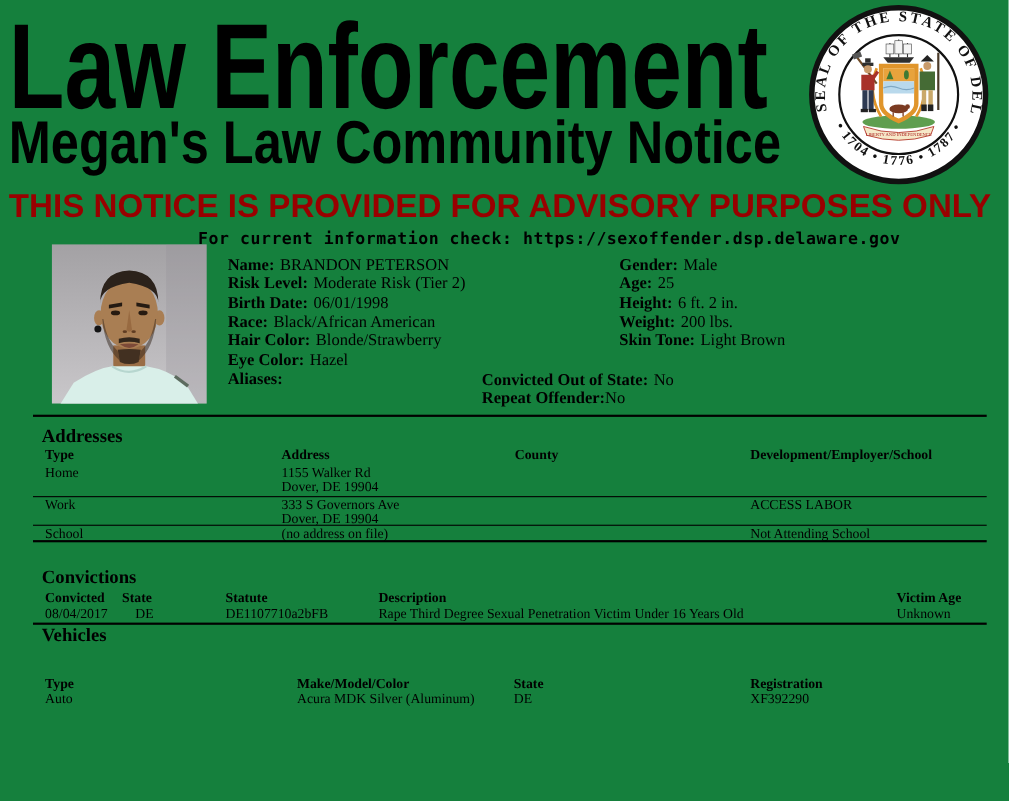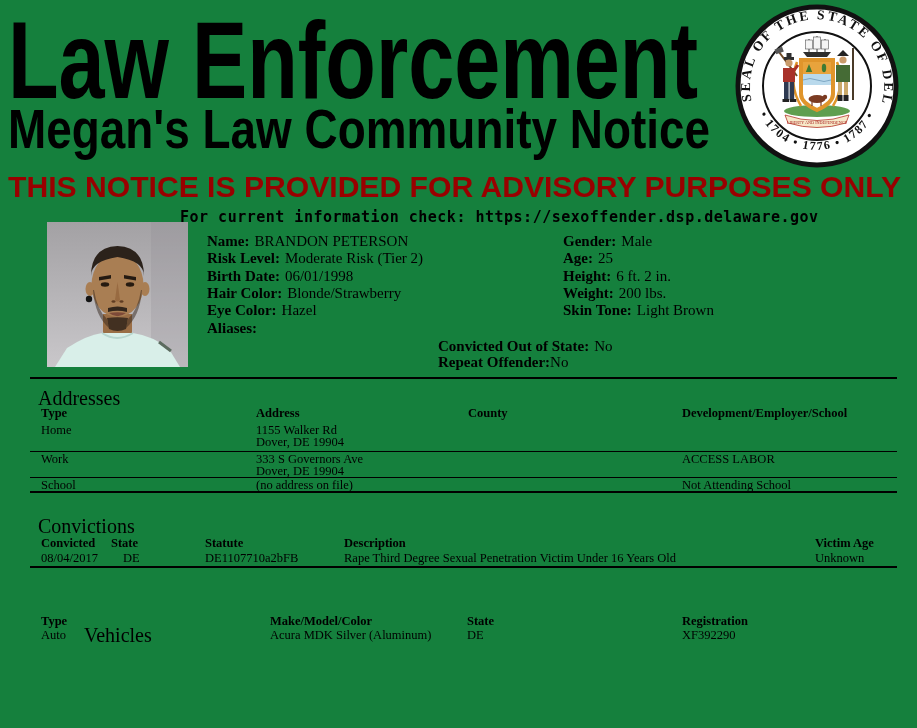--- a/index.html
+++ b/index.html
@@ -16,21 +16,21 @@
             font-size:15px;font-weight:bold;letter-spacing:.5px;white-space:nowrap;}
   
   .info-col{position:absolute;top:233px;font-size:15px;line-height:17.35px;white-space:nowrap;}
   .left-col{left:207px;}
   .right-col{left:563px;}
   .bottom-col{position:absolute;left:438px;top:339px;font-size:15px;line-height:15.7px;white-space:nowrap;}
   .lbl{font-weight:bold;}
   .val{margin-left:5px;}
   .val0{margin-left:0;}
   
-  .section-title{position:absolute;left:38px;font-size:20px;font-weight:normal;white-space:nowrap;}
+  .section-title{position:absolute;left:38px;font-size:17px;font-weight:bold;white-space:nowrap;}
   .trow{position:absolute;left:30px;width:867px;font-size:12.5px;line-height:11.5px;white-space:nowrap;}
   .trow > span{position:absolute;top:0;}
   .thead span{font-weight:bold;}
   .a1{left:11px;}.a2{left:226px;}.a3{left:438px;}.a4{left:652px;}
   .c1{left:11px;}.c2{left:81px;}.c2v{left:93px;}.c3{left:175px;}.c4{left:314px;text-align:right;}.c5{left:785px;}
   .v1{left:11px;}.v2{left:240px;}.v3{left:437px;}.v4{left:652px;}
 </style>
 </head>
 <body>
 
@@ -152,20 +152,21 @@
     <ellipse cx="74.5" cy="79.5" rx="2" ry="1.2" fill="#5f3c22"></ellipse>
     <path d="M61,86 Q70.5,83 80,86 L80,90 Q70.5,87.5 61,90 Z" fill="#33261b"></path>
     <path d="M62,91 Q70.5,89.5 79,91 Q70.5,97.5 62,91 Z" fill="#7d4a38"></path>
     <path d="M60,96 Q70.5,94.5 81,96 L79,107 Q70.5,111 62,107 Z" fill="#33261b" opacity="0.85"></path>
   </svg>
 
   <div class="info-col left-col">
     <div><span class="lbl">Name:</span><span class="val">BRANDON PETERSON</span></div>
     <div><span class="lbl">Risk Level:</span><span class="val">Moderate Risk (Tier 2)</span></div>
     <div><span class="lbl">Birth Date:</span><span class="val">06/01/1998</span></div>
+    <div><span class="lbl">Race:</span><span class="val">Black/African American</span></div>
     <div><span class="lbl">Hair Color:</span><span class="val">Blonde/Strawberry</span></div>
     <div><span class="lbl">Eye Color:</span><span class="val">Hazel</span></div>
     <div><span class="lbl">Aliases:</span><span class="val"></span></div>
   </div>
 
   <div class="info-col right-col">
     <div><span class="lbl">Gender:</span><span class="val">Male</span></div>
     <div><span class="lbl">Age:</span><span class="val">25</span></div>
     <div><span class="lbl">Height:</span><span class="val">6 ft. 2 in.</span></div>
     <div><span class="lbl">Weight:</span><span class="val">200 lbs.</span></div>
@@ -235,21 +236,21 @@
   <div class="trow" style="top:553px;">
     <span class="c1">08/04/2017</span>
     <span class="c2v">DE</span>
     <span class="c3">DE1107710a2bFB</span>
     <span class="c4">Rape Third Degree Sexual Penetration Victim Under 16 Years Old</span>
     <span class="c5">Unknown</span>
   </div>
 
   <div class="rule thick" style="top:566px;"></div>
 
-  <div class="section-title" style="top:624px;margin-left:46px;">Vehicles</div>
+  <div class="section-title" style="top:568px;">Vehicles</div>
 
   <div class="trow thead" style="top:616px;">
     <span class="v1">Type</span>
     <span class="v2">Make/Model/Color</span>
     <span class="v3">State</span>
     <span class="v4">Registration</span>
   </div>
 
   <div class="trow" style="top:630px;">
     <span class="v1">Auto</span>

